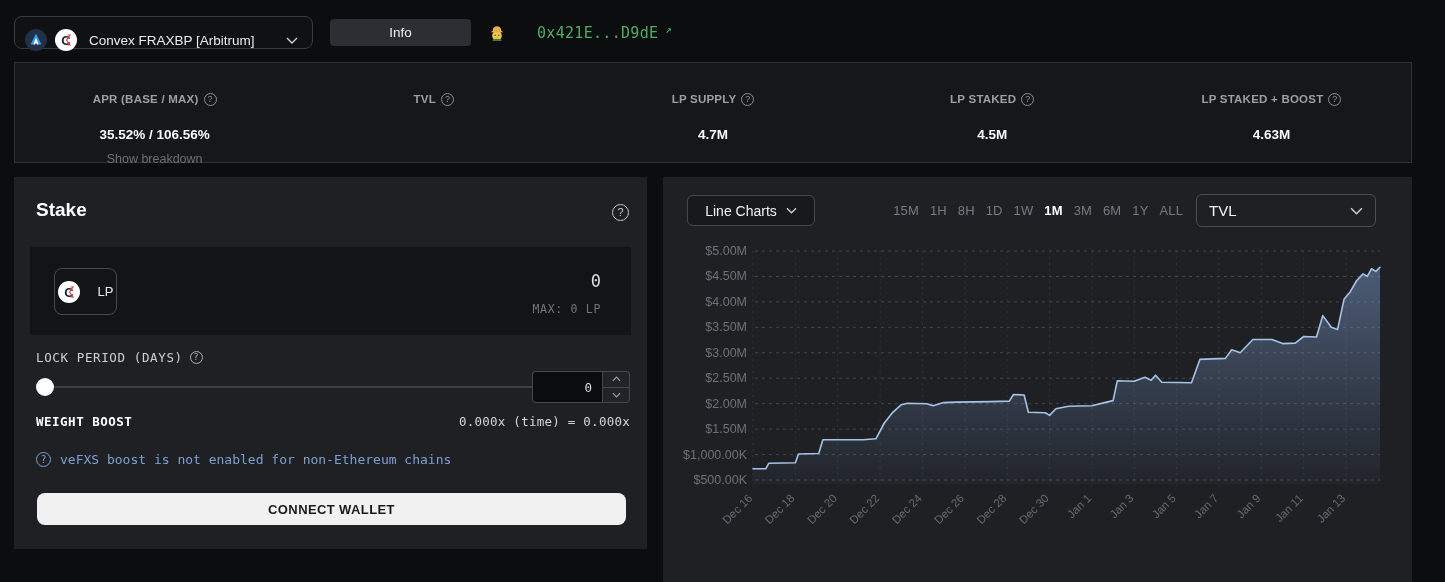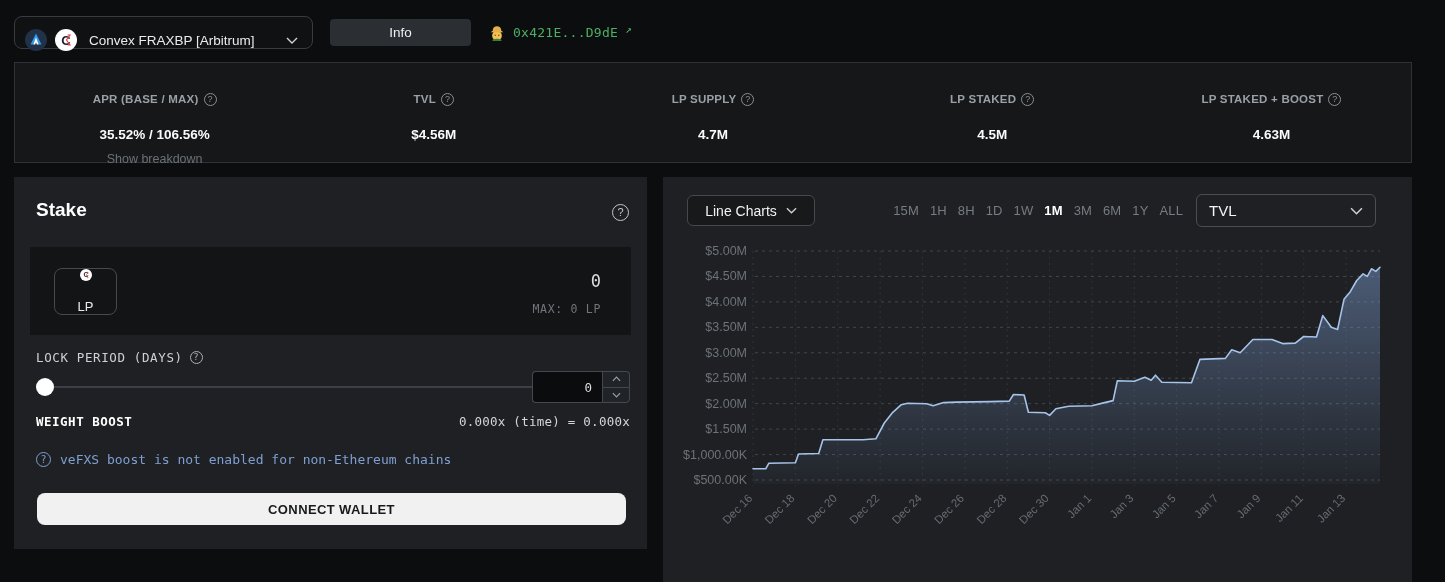--- a/index.html
+++ b/index.html
@@ -17,21 +17,21 @@
     width:299px; height:33px; background:#0f1113; border:1px solid #383c41; border-radius:8px;
     display:flex; align-items:center; gap:8px; padding:15px 14px 0 10px; cursor:pointer;
   }
   .pool-select .label { flex:1; font-size:13.5px; color:#e9ebed; padding-left:4px; }
   .tok-icon { width:22px; height:22px; display:block; }
   .btn-gray {
     width:141px; height:27px; margin-left:17px; background:#2b2e33; border:none; border-radius:4px;
     color:#edeff1; font-size:13.5px; font-family:inherit; display:flex; align-items:center; justify-content:center; cursor:pointer;
   }
   .wallet { display:flex; align-items:center; gap:7px; margin-left:17px; }
-  .wallet .addr { font-size:13px; color:#4caf63; letter-spacing:.02em; }
+  .wallet .addr { font-size:15px; color:#4caf63; letter-spacing:.02em;margin-left:24px; }
   .wallet .ext { font-size:11px; color:#4caf63; position:relative; top:-3px; }
 
   
   .statsbar {
     position:absolute; left:14px; top:62px; width:1398px; height:101px;
     background:#151719; border:1px solid #2f3236; display:flex;
   }
   .stat-col { flex:1; text-align:center; padding-top:26px; }
   .stat-label { font-size:11.5px; font-weight:700; color:#9aa0a6; letter-spacing:.02em;
     display:inline-flex; align-items:center; gap:5px; }
@@ -48,21 +48,21 @@
   .chart-panel { position:absolute; left:663px; top:177px; width:749px; height:484px; background:#1e2023; }
 
   
   .stake-title { position:absolute; left:22px; top:22px; font-size:19px; font-weight:700; color:#fff; }
   .stake-help { position:absolute; right:18px; top:27px; width:17px; height:17px; font-size:11px; line-height:15px;
     border-color:#c3c8cc; color:#c3c8cc; }
   .amount-box { position:absolute; left:16px; top:70px; width:601px; height:88px; background:#121416; }
   .token-btn {
     position:absolute; left:24px; top:21px; width:63px; height:47px; background:transparent;
     border:1px solid #46494e; border-radius:8px; display:flex; align-items:center; justify-content:center;
-    gap:18px; color:#e8eaec; font-size:13px; cursor:pointer; font-family:inherit;flex-direction:column;
+    gap:18px; color:#e8eaec; font-size:13px; cursor:pointer; font-family:inherit;
   }
   .amount-input {
     position:absolute; right:30px; top:24px; width:220px; background:transparent; border:none; outline:none;
     text-align:right; font-size:17px; color:#dcdfe2; font-family:"DejaVu Sans Mono", monospace;
   }
   .max-label { position:absolute; right:30px; top:55px; font-size:11.5px; color:#70767c; letter-spacing:.06em; }
 
   .lock-label { position:absolute; left:22px; top:173px; font-size:12.5px; color:#ccd1d5;
     letter-spacing:.05em; display:inline-flex; align-items:center; gap:7px; }
   .lock-label .qicon { border-color:#aab0b5; color:#aab0b5; }
@@ -156,21 +156,20 @@
         <span class="qicon">?</span>
       </div>
     <div class="stat-value">35.52% / 106.56%</div>
     <div class="stat-link">Show breakdown</div>
   </div>
   <div class="stat-col">
     <div class="stat-label">
         <span>TVL</span>
         <span class="qicon">?</span>
       </div>
-    <div class="stat-value">$4.56M</div>
   </div>
   <div class="stat-col">
     <div class="stat-label">
         <span>LP SUPPLY</span>
         <span class="qicon">?</span>
       </div>
     <div class="stat-value">4.7M</div>
   </div>
   <div class="stat-col">
     <div class="stat-label">

